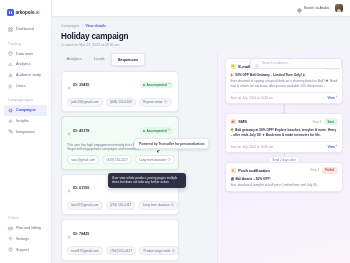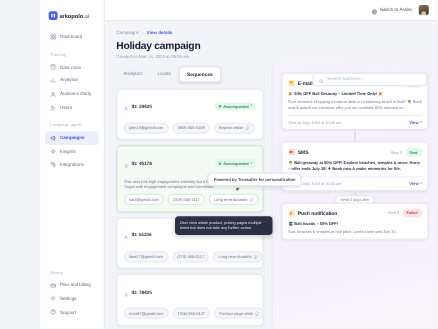--- a/index.html
+++ b/index.html
@@ -8,21 +8,20 @@
     font-family: "Liberation Sans", sans-serif;
     background: #eceef3;
     overflow: hidden;
     -webkit-font-smoothing: antialiased;
   }
   .app {
     position: relative;
     width: 350px; height: 263px;
     background: #f3f4f8;
     display: flex;
-    padding-left: 32px;
   }
 
   
   .sidebar {
     width: 52px;
     height: 263px;
     background: #ffffff;
     border-right: 1px solid #e8eaf0;
     padding: 7px 4px 4px 4px;
     display: flex;

